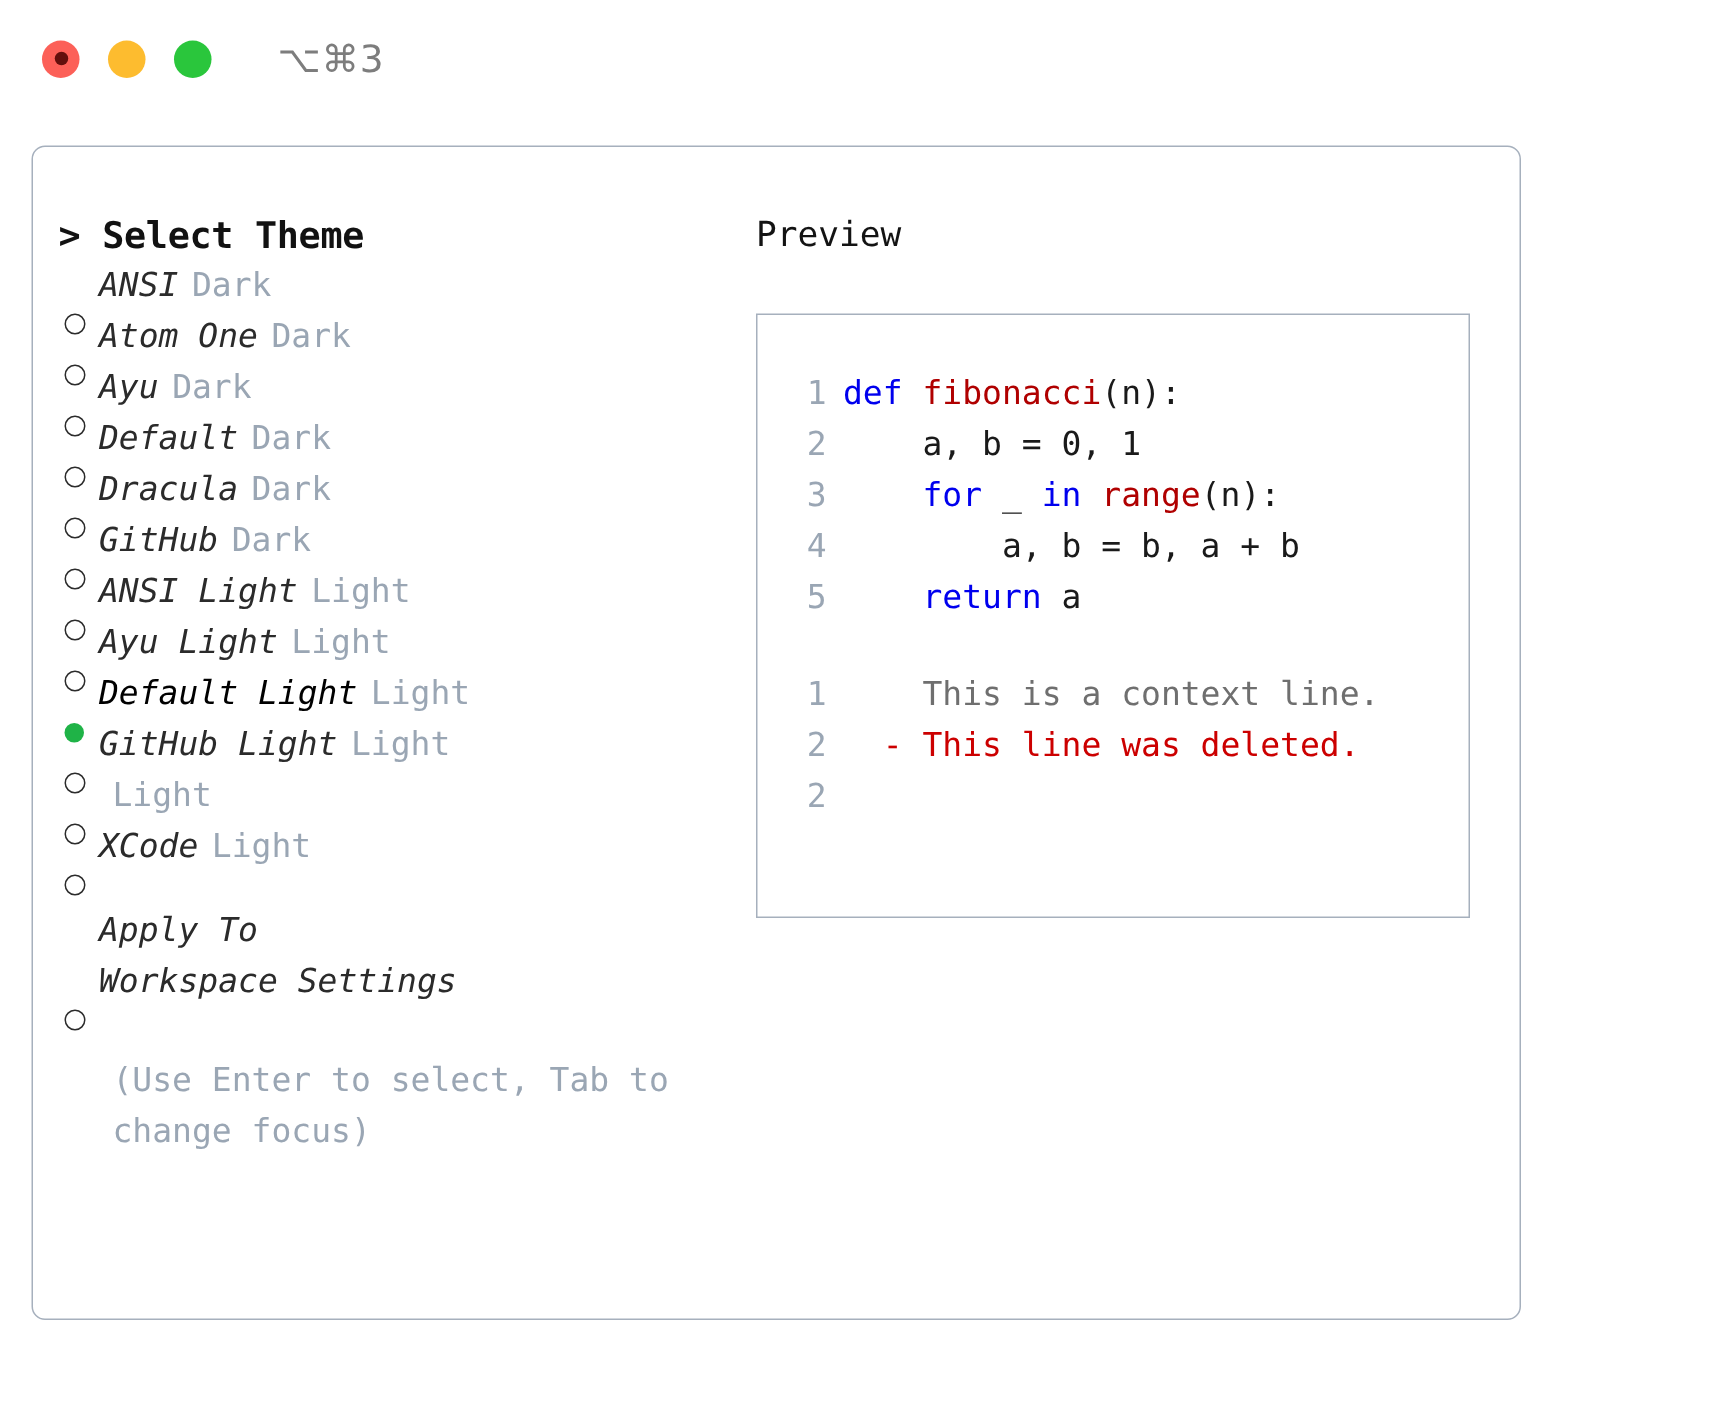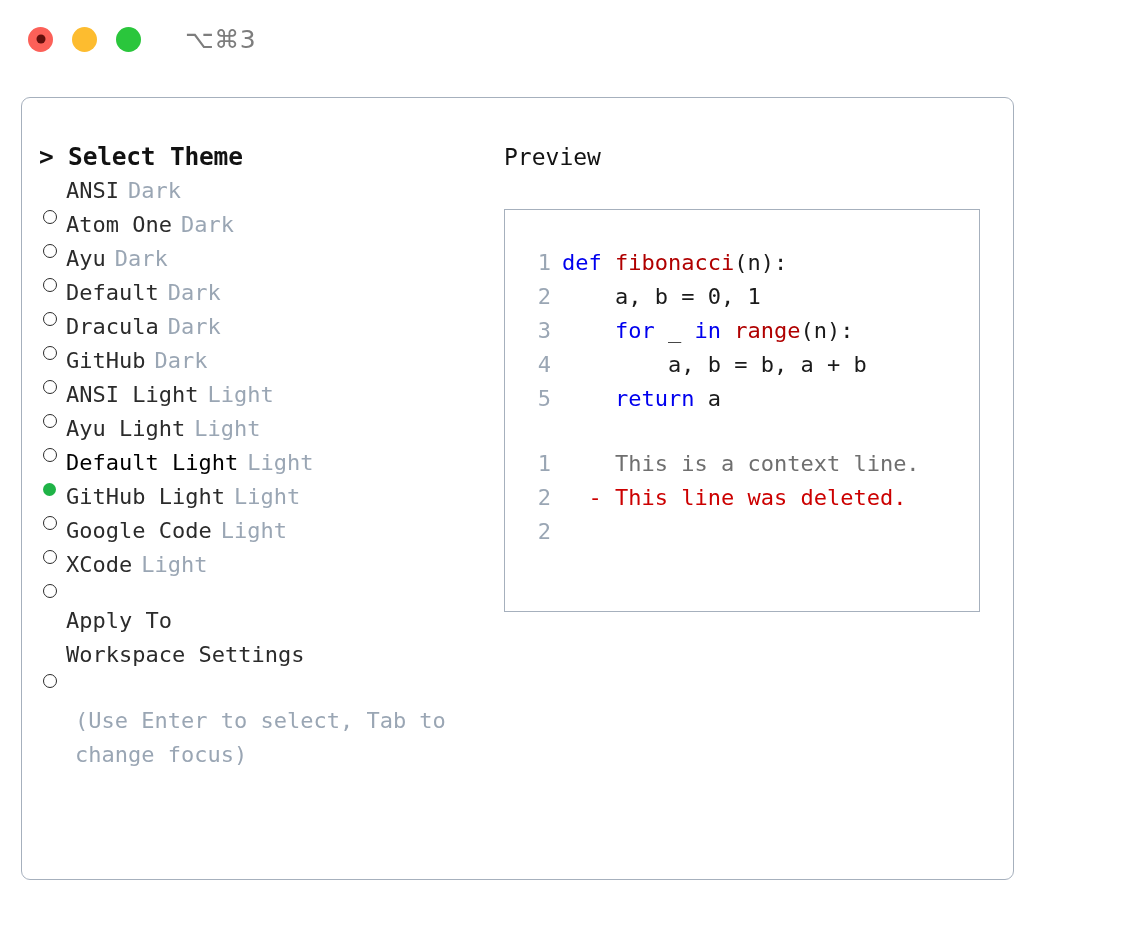--- a/index.html
+++ b/index.html
@@ -119,21 +119,21 @@
   }
   .bullet .dot-hollow {
     position: absolute;
     left: 4px;
     top: 12px;
     width: 14px; height: 14px;
     border-radius: 50%;
     border: 1.6px solid #2b2b2b;
     background: transparent;
   }
-  .opt-label { color: #2b2b2b; }
+  .opt-label { color: #2b2b2b; font-style: italic; }
   .opt-row.selected .opt-label { color: #000000; }
   .opt-tag {
     color: #9aa6b4;
     margin-left: 9px;
   }
   .opt-row.noindent .bullet { width: 27px; }
 
   .spacer-sm { height: 22px; }
   .spacer-md { height: 32px; }
 
@@ -214,21 +214,21 @@
           <div class="opt-row"><span class="bullet"><span class="dot-hollow"></span></span><span class="opt-label">ANSI</span><span class="opt-tag">Dark</span></div>
           <div class="opt-row"><span class="bullet"><span class="dot-hollow"></span></span><span class="opt-label">Atom One</span><span class="opt-tag">Dark</span></div>
           <div class="opt-row"><span class="bullet"><span class="dot-hollow"></span></span><span class="opt-label">Ayu</span><span class="opt-tag">Dark</span></div>
           <div class="opt-row"><span class="bullet"><span class="dot-hollow"></span></span><span class="opt-label">Default</span><span class="opt-tag">Dark</span></div>
           <div class="opt-row"><span class="bullet"><span class="dot-hollow"></span></span><span class="opt-label">Dracula</span><span class="opt-tag">Dark</span></div>
           <div class="opt-row"><span class="bullet"><span class="dot-hollow"></span></span><span class="opt-label">GitHub</span><span class="opt-tag">Dark</span></div>
           <div class="opt-row"><span class="bullet"><span class="dot-hollow"></span></span><span class="opt-label">ANSI Light</span><span class="opt-tag">Light</span></div>
           <div class="opt-row"><span class="bullet"><span class="dot-hollow"></span></span><span class="opt-label">Ayu Light</span><span class="opt-tag">Light</span></div>
           <div class="opt-row selected"><span class="bullet"><span class="dot-filled"></span></span><span class="opt-label">Default Light</span><span class="opt-tag">Light</span></div>
           <div class="opt-row"><span class="bullet"><span class="dot-hollow"></span></span><span class="opt-label">GitHub Light</span><span class="opt-tag">Light</span></div>
-          <div class="opt-row"><span class="bullet"><span class="dot-hollow"></span></span><span class="opt-label">Google Code</span><span class="opt-tag">Light</span></div>
+          <div class="opt-row"><span class="bullet"><span class="dot-hollow"></span></span><span class="opt-tag">Light</span></div>
           <div class="opt-row"><span class="bullet"><span class="dot-hollow"></span></span><span class="opt-label">XCode</span><span class="opt-tag">Light</span></div>
         </div>
 
       <div class="spacer-sm"></div>
 
       <div class="opt-row noindent">
         <span class="bullet"></span>
         <span class="opt-label">Apply To</span>
       </div>
 

